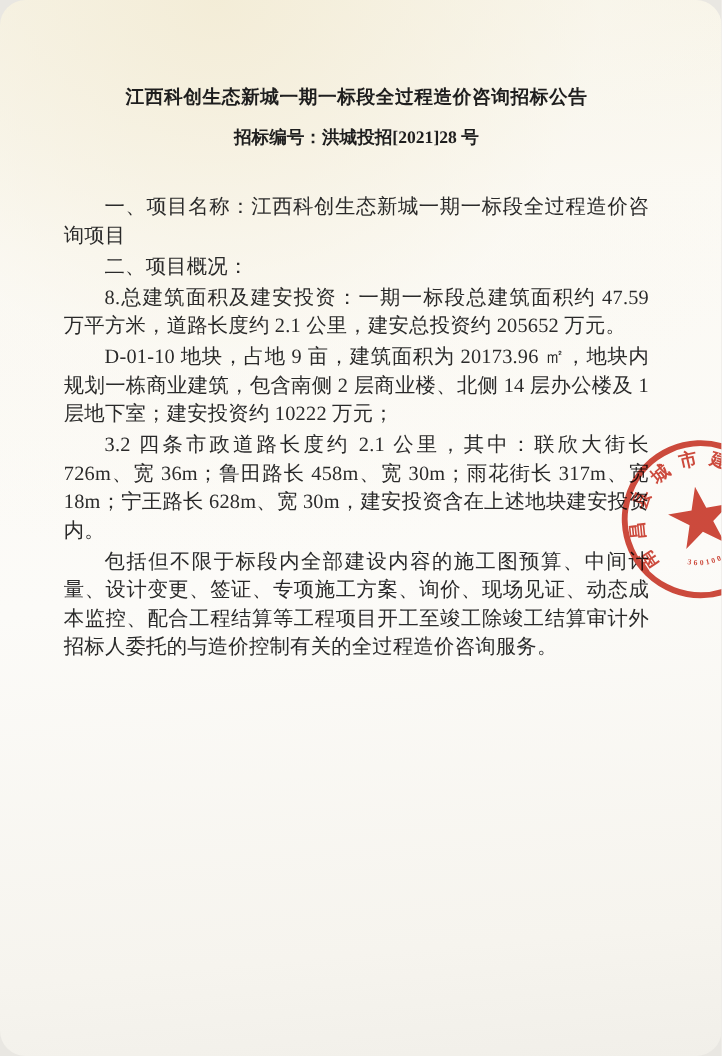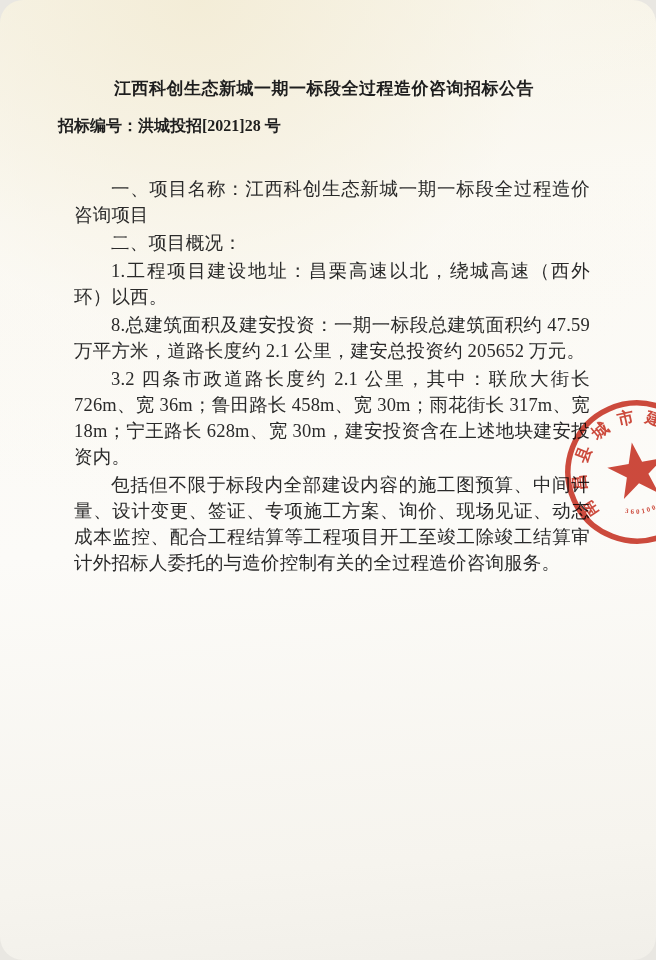--- a/index.html
+++ b/index.html
@@ -28,26 +28,27 @@
     font-weight: bold;
     text-align: center;
     letter-spacing: 0.5px;
     color: #1e1e1e;
     margin: 0 0 16px 0;
     line-height: 22px;
   }
   .bid-no {
     font-size: 16px;
     font-weight: bold;
+    text-align: center;
     color: #1e1e1e;
     margin: 0 0 40px 0;
     line-height: 20px;
   }
   .body-text p {
-    margin: 0 0 2px 16px;
+    margin: 0 0 2px 0;
     font-size: 18.5px;
     line-height: 26px;
     text-indent: 2em;
     text-align: justify;
     color: #2a2a2a;
     letter-spacing: 0.2px;
   }
   .seal {
     position: absolute;
     left: 563px; top: 398px;
@@ -61,22 +62,22 @@
 <body>
 
 <div class="page">
 
   <div class="doc">
     <h1 class="title">江西科创生态新城一期一标段全过程造价咨询招标公告</h1>
     <div class="bid-no">招标编号：洪城投招[2021]28 号</div>
     <div class="body-text">
         <p>一、项目名称：江西科创生态新城一期一标段全过程造价咨询项目</p>
         <p>二、项目概况：</p>
-        <p>1.工程项目建设地址：昌栗高速以北，绕城高速（西外环）以西。</p>
         <p>8.总建筑面积及建安投资：一期一标段总建筑面积约 47.59 万平方米，道路长度约 2.1 公里，建安总投资约 205652 万元。</p>
+        <p>D-01-10 地块，占地 9 亩，建筑面积为 20173.96 ㎡，地块内规划一栋商业建筑，包含南侧 2 层商业楼、北侧 14 层办公楼及 1 层地下室；建安投资约 10222 万元；</p>
         <p>3.2 四条市政道路长度约 2.1 公里，其中：联欣大街长 726m、宽 36m；鲁田路长 458m、宽 30m；雨花街长 317m、宽 18m；宁王路长 628m、宽 30m，建安投资含在上述地块建安投资内。</p>
         <p>包括但不限于标段内全部建设内容的施工图预算、中间计量、设计变更、签证、专项施工方案、询价、现场见证、动态成本监控、配合工程结算等工程项目开工至竣工除竣工结算审计外招标人委托的与造价控制有关的全过程造价咨询服务。</p>
       </div>
   </div>
 
   <svg class="seal" viewBox="0 0 160 160" xmlns="http://www.w3.org/2000/svg">
     <defs>
       <path id="arc-company" d="M 23.5,97.5 A 54,54 0 1 1 124.5,97.5" fill="none"></path>
       <path id="arc-number" d="M 45.6,105.7 A 46,46 0 0 0 102.4,105.7" fill="none"></path>
     </defs>

